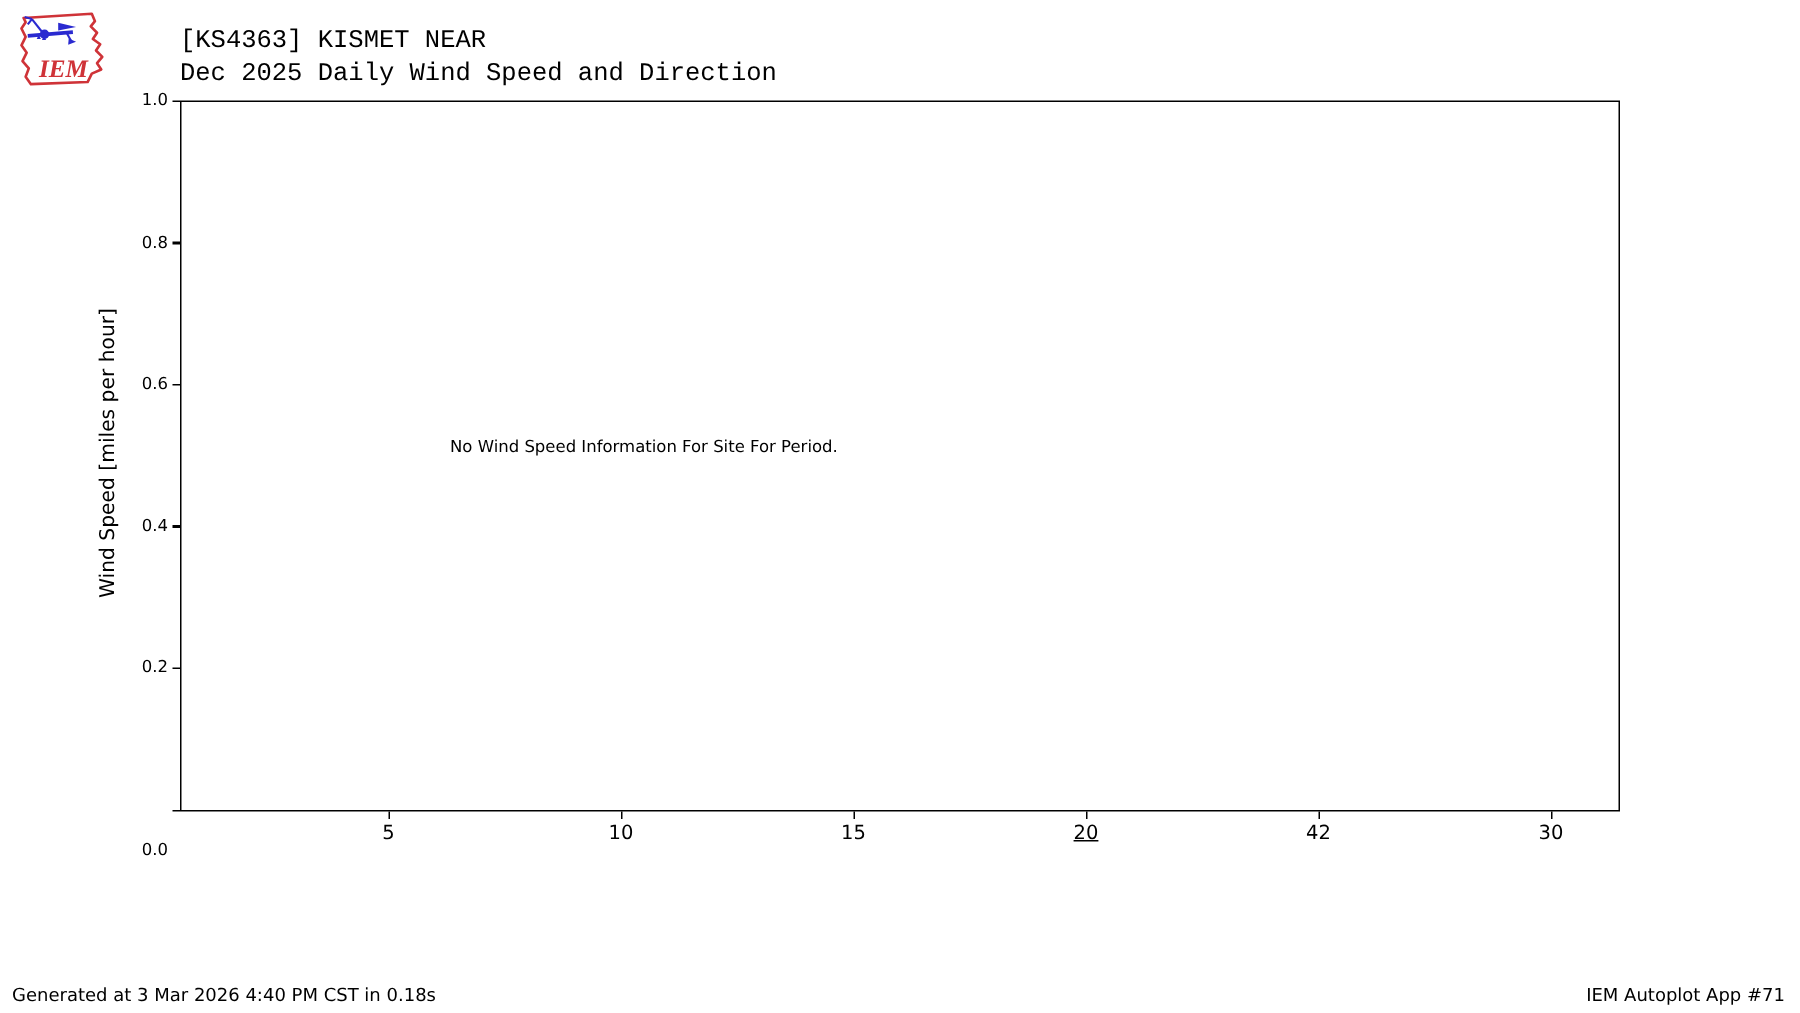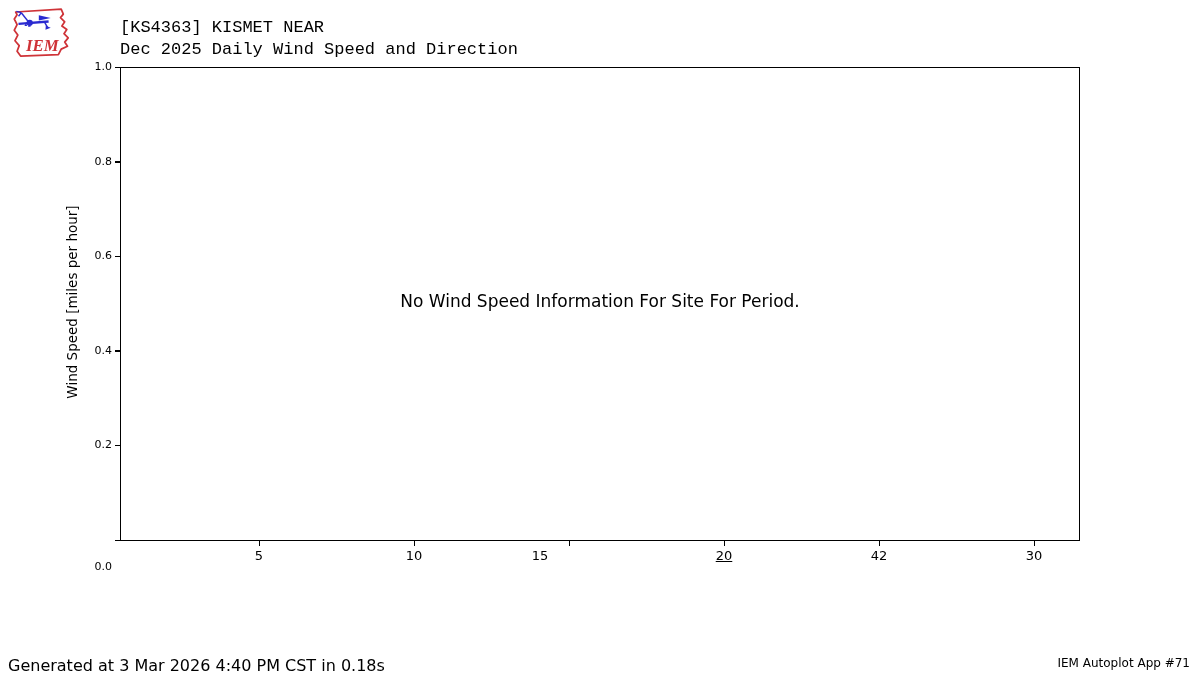--- a/index.html
+++ b/index.html
@@ -82,30 +82,30 @@
     font-size: 13.5px;
     line-height: 18px;
     color: #000000;
     white-space: nowrap;
   }
   .no-data-msg {
     position: absolute;
     left: 300px;
     top: 291px;
     width: 600px;
-    text-align: center;
-    font-size: 17px;
+    text-align: left;
+    font-size: 11px;
     color: #000000;
     white-space: nowrap;
   }
   .footer-left {
     position: absolute;
     left: 8px;
     top: 656px;
-    font-size: 16px;
+    font-size: 12px;
     color: #000000;
     white-space: nowrap;
   }
   .footer-right {
     position: absolute;
     right: 10px;
     top: 656px;
     font-size: 12px;
     color: #000000;
     text-align: right;
@@ -159,21 +159,21 @@
 
   <div class="xtick-mark" style="left:258.5px;"></div>
   <div class="xtick-mark" style="left:413.5px;"></div>
   <div class="xtick-mark" style="left:568.5px;"></div>
   <div class="xtick-mark" style="left:723.5px;"></div>
   <div class="xtick-mark" style="left:878.5px;"></div>
   <div class="xtick-mark" style="left:1033.5px;"></div>
 
   <div class="xtick-label" style="left:239px;">5</div>
   <div class="xtick-label" style="left:394px;">10</div>
-  <div class="xtick-label" style="left:520px;">15</div>
+  <div class="xtick-label" style="left:549px;">15</div>
   <div class="xtick-label" style="left:704px;text-decoration:underline;">20</div>
   <div class="xtick-label" style="left:859px;">42</div>
   <div class="xtick-label" style="left:1014px;">30</div>
 
   <div class="no-data-msg">No Wind Speed Information For Site For Period.</div>
 
   <div class="footer-left">Generated at 3 Mar 2026 4:40 PM CST in 0.18s</div>
   <div class="footer-right">IEM Autoplot App #71</div>
 
 </div>

